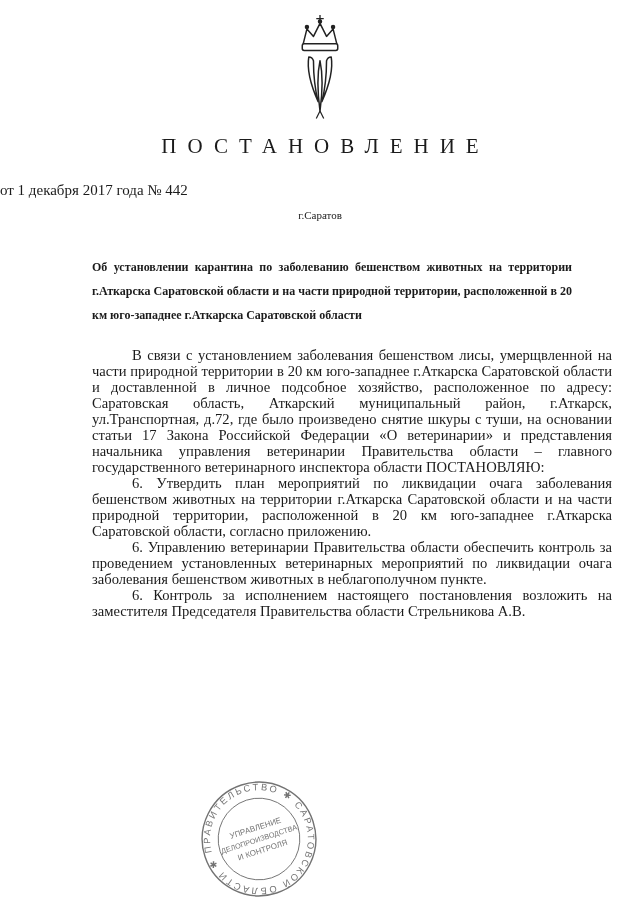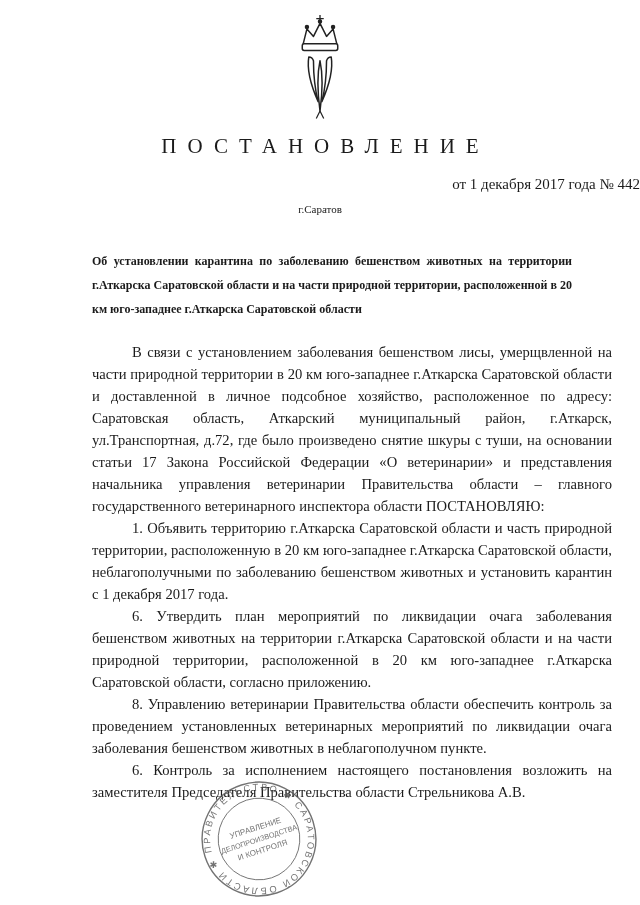--- a/index.html
+++ b/index.html
@@ -27,41 +27,41 @@
     word-spacing:9px;
   }
   .doctype{
     margin-top:8px;
     text-align:center;
     font-size:21px;
     letter-spacing:11px;
     padding-left:11px; 
   }
   .dateline{
-    margin-top:17px;
-    text-align:right;
+    margin-top:23px;
+    text-align:left;
     font-size:15px;
   }
   .city{
     margin-top:10px;
     text-align:center;
     font-size:11px;
   }
   .doc-title{
     margin:34px 0 0 92px;
     width:480px;
     font-weight:bold;
     font-size:12px;
     line-height:24px;
     text-align:justify;
   }
   .body-text{
     margin:20px 28px 0 92px;
     font-size:14.6px;
-    line-height:22px;
+    line-height:16px;
     text-align:justify;
   }
   .body-text p{
     margin:0;
     text-indent:40px;
   }
   .sig-row{
     position:absolute;
     left:92px;right:48px;top:828px;
     display:flex;
@@ -108,23 +108,22 @@
   </div>
 
   <div class="doctype">ПОСТАНОВЛЕНИЕ</div>
   <div class="dateline">от 1 декабря 2017 года № 442</div>
   <div class="city">г.Саратов</div>
 
   <div class="doc-title">Об установлении карантина по заболеванию бешенством животных на территории г.Аткарска Саратовской области и на части природной территории, расположенной в 20 км юго-западнее г.Аткарска Саратовской области</div>
 
   <div class="body-text">
     <p>В связи с установлением заболевания бешенством лисы, умерщвленной на части природной территории в 20 км юго-западнее г.Аткарска Саратовской области и доставленной в личное подсобное хозяйство, расположенное по адресу: Саратовская область, Аткарский муниципальный район, г.Аткарск, ул.Транспортная, д.72, где было произведено снятие шкуры с туши, на основании статьи 17 Закона Российской Федерации «О ветеринарии» и представления начальника управления ветеринарии Правительства области – главного государственного ветеринарного инспектора области ПОСТАНОВЛЯЮ:</p>
-    <p>1. Объявить территорию г.Аткарска Саратовской области и часть природной территории, расположенную в 20 км юго-западнее г.Аткарска Саратовской области, неблагополучными по заболеванию бешенством животных и установить карантин с 1 декабря 2017 года.</p>
     <p>6. Утвердить план мероприятий по ликвидации очага заболевания бешенством животных на территории г.Аткарска Саратовской области и на части природной территории, расположенной в 20 км юго-западнее г.Аткарска Саратовской области, согласно приложению.</p>
-    <p>8. Управлению ветеринарии Правительства области обеспечить контроль за проведением установленных ветеринарных мероприятий по ликвидации очага заболевания бешенством животных в неблагополучном пункте.</p>
+    <p>6. Управлению ветеринарии Правительства области обеспечить контроль за проведением установленных ветеринарных мероприятий по ликвидации очага заболевания бешенством животных в неблагополучном пункте.</p>
     <p>6. Контроль за исполнением настоящего постановления возложить на заместителя Председателя Правительства области Стрельникова А.В.</p>
   </div>
 
   <div class="stamp">
     <svg width="142" height="142" viewBox="0 0 160 160">
       <defs>
         <path id="ringPath" d="M 25,80 A 55,55 0 1 1 135,80 A 55,55 0 1 1 25,80"></path>
       </defs>
       <circle cx="80" cy="80" r="64" fill="none" stroke="#555" stroke-width="1.6"></circle>
       <circle cx="80" cy="80" r="46" fill="none" stroke="#555" stroke-width="1"></circle>

